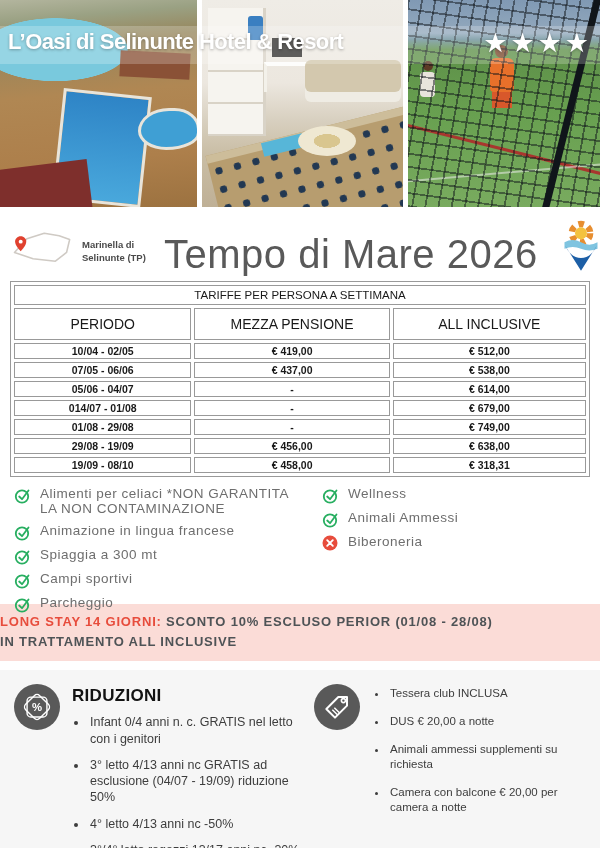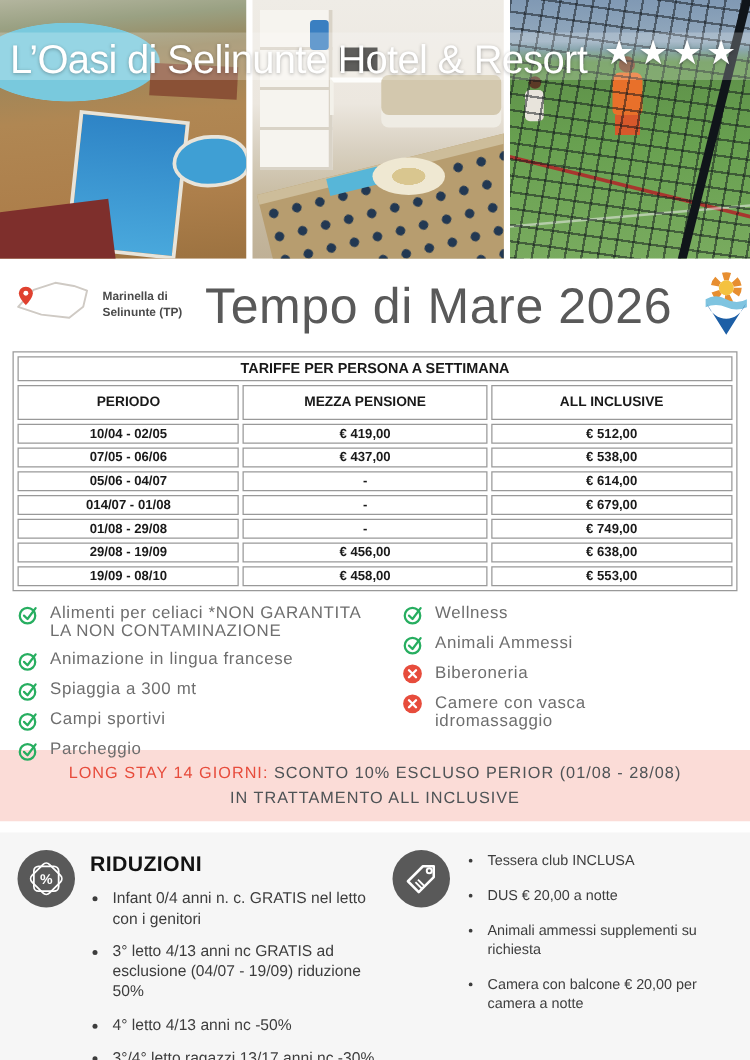--- a/index.html
+++ b/index.html
@@ -38,53 +38,53 @@
   .p3-player::before{content:"";position:absolute;top:-13px;left:5px;width:13px;height:13px;border-radius:50%;background:#7c4a2e}
   .p3-player::after{content:"";position:absolute;bottom:-16px;left:2px;width:20px;height:16px;background:#d8582b}
   .p3-player2{position:absolute;left:12px;top:72px;width:15px;height:25px;background:#e8e4dc;border-radius:4px}
   .p3-player2::before{content:"";position:absolute;top:-11px;left:3px;width:10px;height:10px;border-radius:50%;background:#5c3a26}
   .p3-net{position:absolute;inset:0;background-image:
     repeating-linear-gradient(100deg,rgba(15,20,25,.5) 0 1.8px,transparent 1.8px 13px),
     repeating-linear-gradient(8deg,rgba(15,20,25,.5) 0 1.8px,transparent 1.8px 13px)}
   .p3-pole{position:absolute;right:26px;top:-12px;width:7px;height:240px;background:#10151a;transform:rotate(14deg)}
 
   .title-band{position:absolute;left:0;right:0;top:26px;height:38px;background:rgba(255,255,255,.22);z-index:4}
-  .hotel-title{position:absolute;left:8px;top:29px;z-index:5;color:#fff;font-weight:normal;font-size:32px;letter-spacing:-.6px;text-shadow:0 1px 3px rgba(0,0,0,.3);white-space:nowrap}
+  .hotel-title{position:absolute;left:8px;top:29px;z-index:5;color:#fff;font-weight:bold;font-size:22px;letter-spacing:-.6px;text-shadow:0 1px 3px rgba(0,0,0,.3);white-space:nowrap}
   .stars{position:absolute;right:8px;top:27px;z-index:5;color:#fff;font-size:27px;letter-spacing:3px;font-family:"DejaVu Sans",sans-serif;text-shadow:0 1px 3px rgba(0,0,0,.3)}
   .cral{position:absolute;left:8px;top:59px;z-index:5;color:var(--accent-red);font-weight:bold;font-size:27px;letter-spacing:.5px;text-shadow:0 1px 2px rgba(0,0,0,.25)}
 
   
-  .brand-row{height:74px;display:flex;align-items:center;padding:6px 12px 4px}
+  .brand-row{height:74px;display:flex;align-items:flex-end;padding:6px 12px 4px}
   .loc-group{display:flex;align-items:center;gap:8px;width:152px;flex-shrink:0}
   .loc-label{font-size:9.5px;font-weight:bold;color:#4a4a4a;line-height:1.35}
   .season-title{flex:1;text-align:center;font-size:40px;color:#595959;letter-spacing:.5px;white-space:nowrap}
   .logo-group{display:flex;align-items:center;gap:6px;width:140px;flex-shrink:0;justify-content:flex-end}
   .logo-text{font-size:23px;font-weight:bold;line-height:.98}
   .logo-text .l1{color:var(--brand-orange)}
   .logo-text .l2{color:var(--brand-blue)}
 
   
   .tariff-table{width:580px;margin:0 auto;border-collapse:separate;border-spacing:3px;border:1px solid var(--table-border);background:#fff}
   .tariff-table th,.tariff-table td{border:1px solid var(--table-border);text-align:center;color:#191919}
-  .tariff-table .tbl-title th{font-size:11.5px;font-weight:bold;padding:3px 0}
-  .tariff-table .tbl-head th{font-size:11px;font-weight:bold;padding:7px 0}
+  .tariff-table .tbl-title th{font-size:11.5px;font-weight:normal;padding:3px 0}
+  .tariff-table .tbl-head th{font-size:14px;font-weight:normal;padding:7px 0}
   .tariff-table td{font-size:10.5px;font-weight:bold;padding:1px 0}
   col.c1{width:180px}col.c2{width:198px}col.c3{width:196px}
 
   
   .amenities{display:flex;padding:10px 0 0 14px;height:122px}
   .amen-col-left{width:308px}
   .amen-col-right{flex:1}
   .amenity{display:flex;gap:9px;margin-bottom:7px;color:#6e6e6e;font-size:13.5px;letter-spacing:.5px;line-height:1.1}
   .amenity .am-icon{flex-shrink:0;margin-top:0;width:17px;height:17px}
   .amen-col-left .am-label{max-width:262px}
   .amen-col-right .am-label{max-width:200px}
 
   
-  .banner{background:var(--banner-bg);text-align:center;margin-top:5px;padding:8px 0 9px;font-weight:normal;font-size:13px;letter-spacing:.8px;color:#4e5356;line-height:1.55}
+  .banner{background:var(--banner-bg);margin-top:5px;padding:8px 0 9px;font-weight:bold;font-size:13px;letter-spacing:.8px;color:#4e5356;line-height:1.55}
   .banner .hl{color:var(--cross-red)}
 
   
   .panels{background:var(--panel-bg);margin-top:9px;height:185px;display:flex;padding:14px 10px 0 14px;overflow:hidden}
   .panel{display:flex;gap:12px}
   .panel-left{width:300px}
   .panel-right{flex:1}
   .panel-icon{width:46px;height:46px;border-radius:50%;background:#595959;display:flex;align-items:center;justify-content:center;flex-shrink:0}
   .panel-title{font-size:17px;font-weight:bold;color:#131313;letter-spacing:.3px;margin-bottom:8px}
   .panel ul{margin:0;padding-left:16px}
@@ -203,21 +203,21 @@
           <td>€ 749,00</td>
         </tr>
         <tr>
           <td>29/08 - 19/09</td>
           <td>€ 456,00</td>
           <td>€ 638,00</td>
         </tr>
         <tr>
           <td>19/09 - 08/10</td>
           <td>€ 458,00</td>
-          <td>€ 553,00</td>
+          <td>€ 318,31</td>
         </tr>
       </tbody>
   </table>
 
   <div class="amenities">
     <div class="amen-col-left">
         <div class="amenity">
           <span class="am-icon"><svg width="17" height="17" viewBox="0 0 17 17">
               <circle cx="8" cy="9.5" r="6.2" fill="none" stroke="var(--check-green)" stroke-width="1.8"></circle>
               <path d="M5.2,9.5 L8,12.2 L14.5,3.5" fill="none" stroke="var(--check-green)" stroke-width="1.8" stroke-linecap="round" stroke-linejoin="round"></path>
@@ -267,27 +267,20 @@
               <path d="M5.2,9.5 L8,12.2 L14.5,3.5" fill="none" stroke="var(--check-green)" stroke-width="1.8" stroke-linecap="round" stroke-linejoin="round"></path>
             </svg></span>
           <span class="am-label">Animali Ammessi</span>
         </div>
         <div class="amenity">
           <span class="am-icon"><svg width="16" height="16" viewBox="0 0 16 16">
               <circle cx="8" cy="8" r="7.5" fill="var(--cross-red)"></circle>
               <path d="M5.2,5.2 L10.8,10.8 M10.8,5.2 L5.2,10.8" stroke="#fff" stroke-width="1.9" stroke-linecap="round"></path>
             </svg></span>
           <span class="am-label">Biberoneria</span>
-        </div>
-        <div class="amenity">
-          <span class="am-icon"><svg width="16" height="16" viewBox="0 0 16 16">
-              <circle cx="8" cy="8" r="7.5" fill="var(--cross-red)"></circle>
-              <path d="M5.2,5.2 L10.8,10.8 M10.8,5.2 L5.2,10.8" stroke="#fff" stroke-width="1.9" stroke-linecap="round"></path>
-            </svg></span>
-          <span class="am-label">Camere con vasca idromassaggio</span>
         </div>
       </div>
   </div>
 
   <div class="banner">
     <span class="hl">LONG STAY 14 GIORNI:</span>
     <span>SCONTO 10% ESCLUSO PERIOR (01/08 - 28/08)</span><br>
     <span>IN TRATTAMENTO ALL INCLUSIVE</span>
   </div>
 

